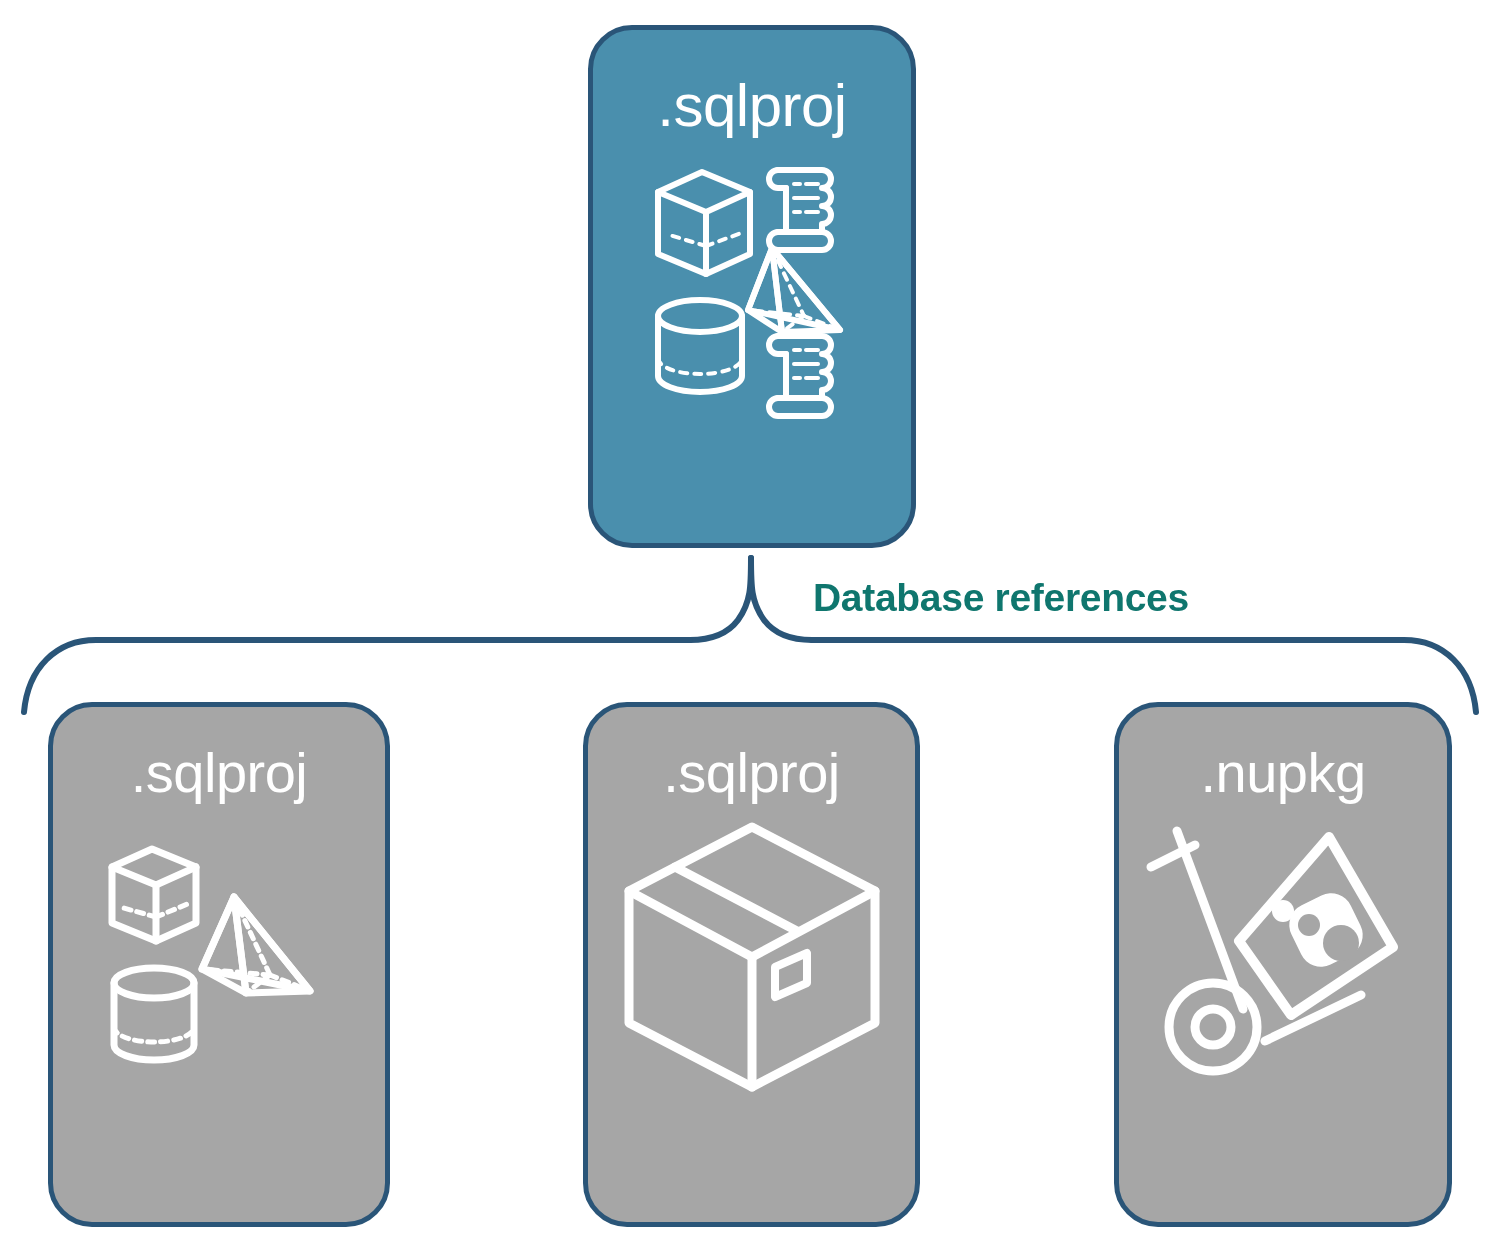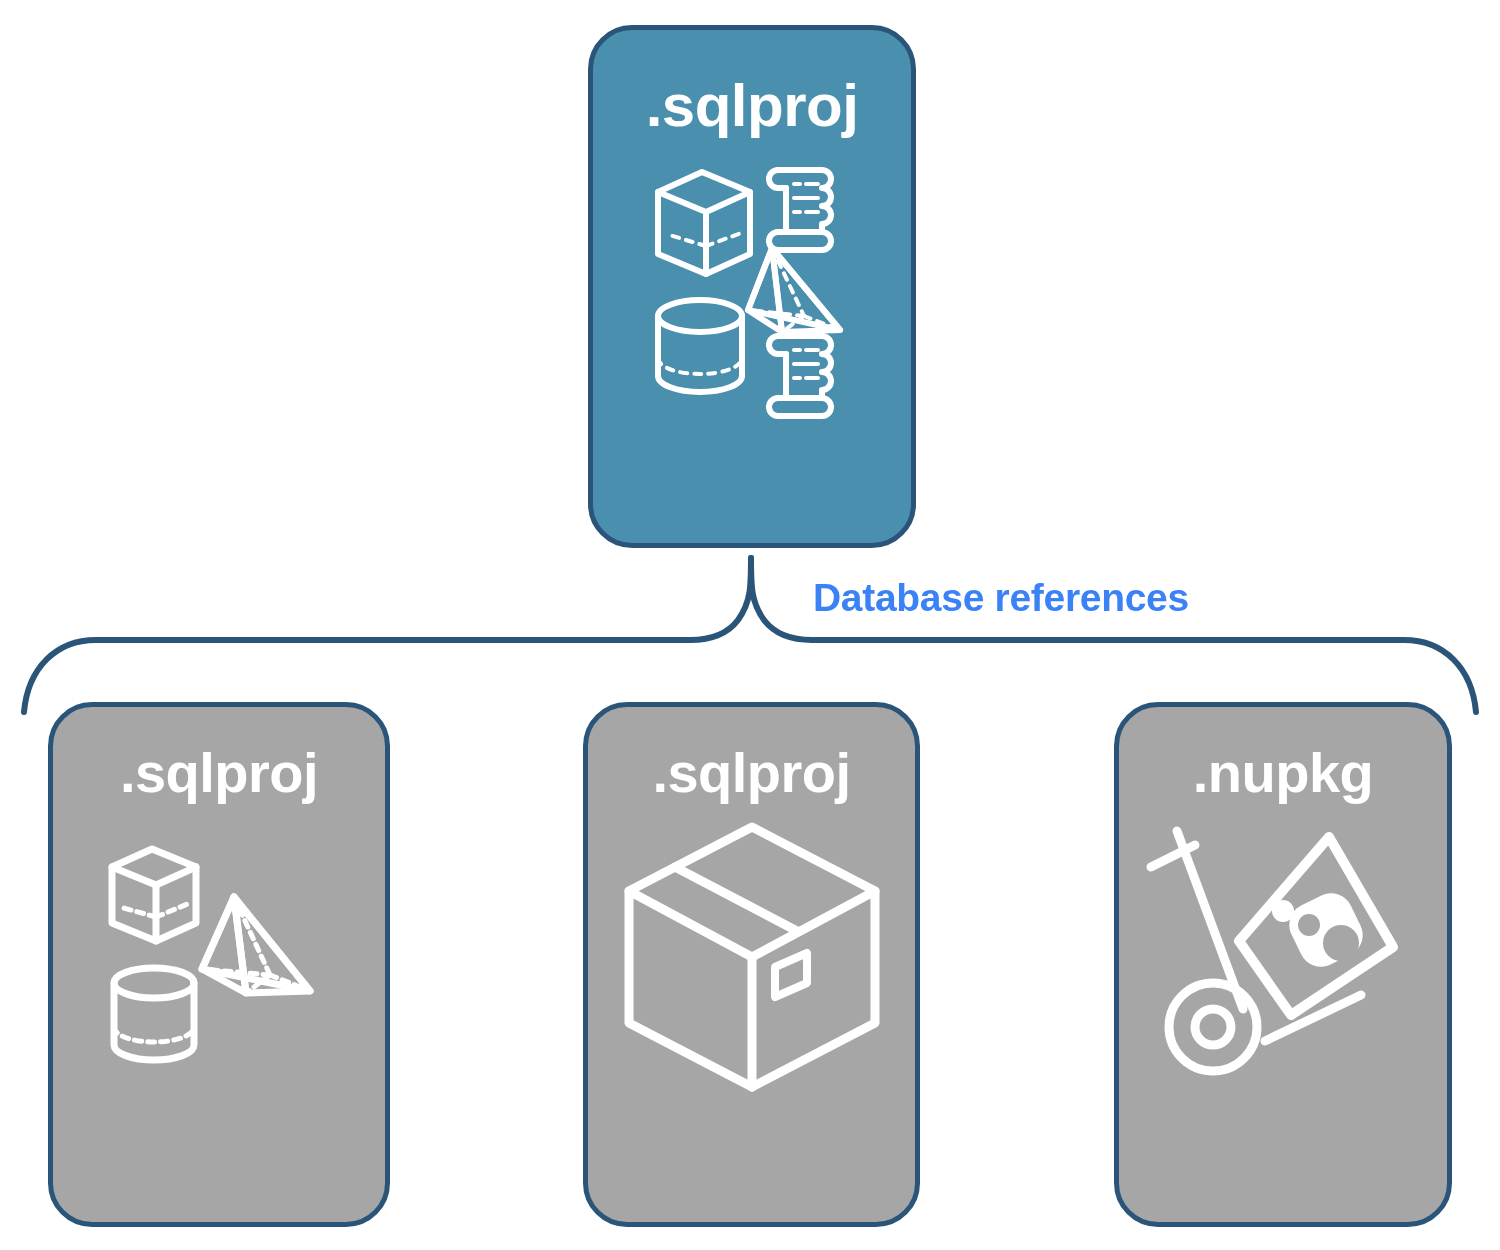--- a/index.html
+++ b/index.html
@@ -27,21 +27,21 @@
     box-sizing: border-box;
     border: 5px solid #2a5578;
     border-radius: 44px;
     display: flex;
     flex-direction: column;
     align-items: center;
   }
 
   .card-title {
     color: #ffffff;
-    font-weight: bold;
+    font-weight: normal;
     letter-spacing: -0.5px;
     line-height: 1;
     white-space: nowrap;
     text-align: right;
   }
 
   
   #card-top {
     left: 588px;
     top: 25px;
@@ -93,21 +93,21 @@
     pointer-events: none;
   }
 
   
   #brace-label {
     position: absolute;
     left: 813px;
     top: 578px;
     font-size: 39px;
     font-weight: bold;
-    color: #3b82f6;
+    color: #0f766e;
     letter-spacing: -0.3px;
     white-space: nowrap;
     line-height: 1;
   }
 </style>
 </head>
 <body>
 
 <div id="stage">
 

